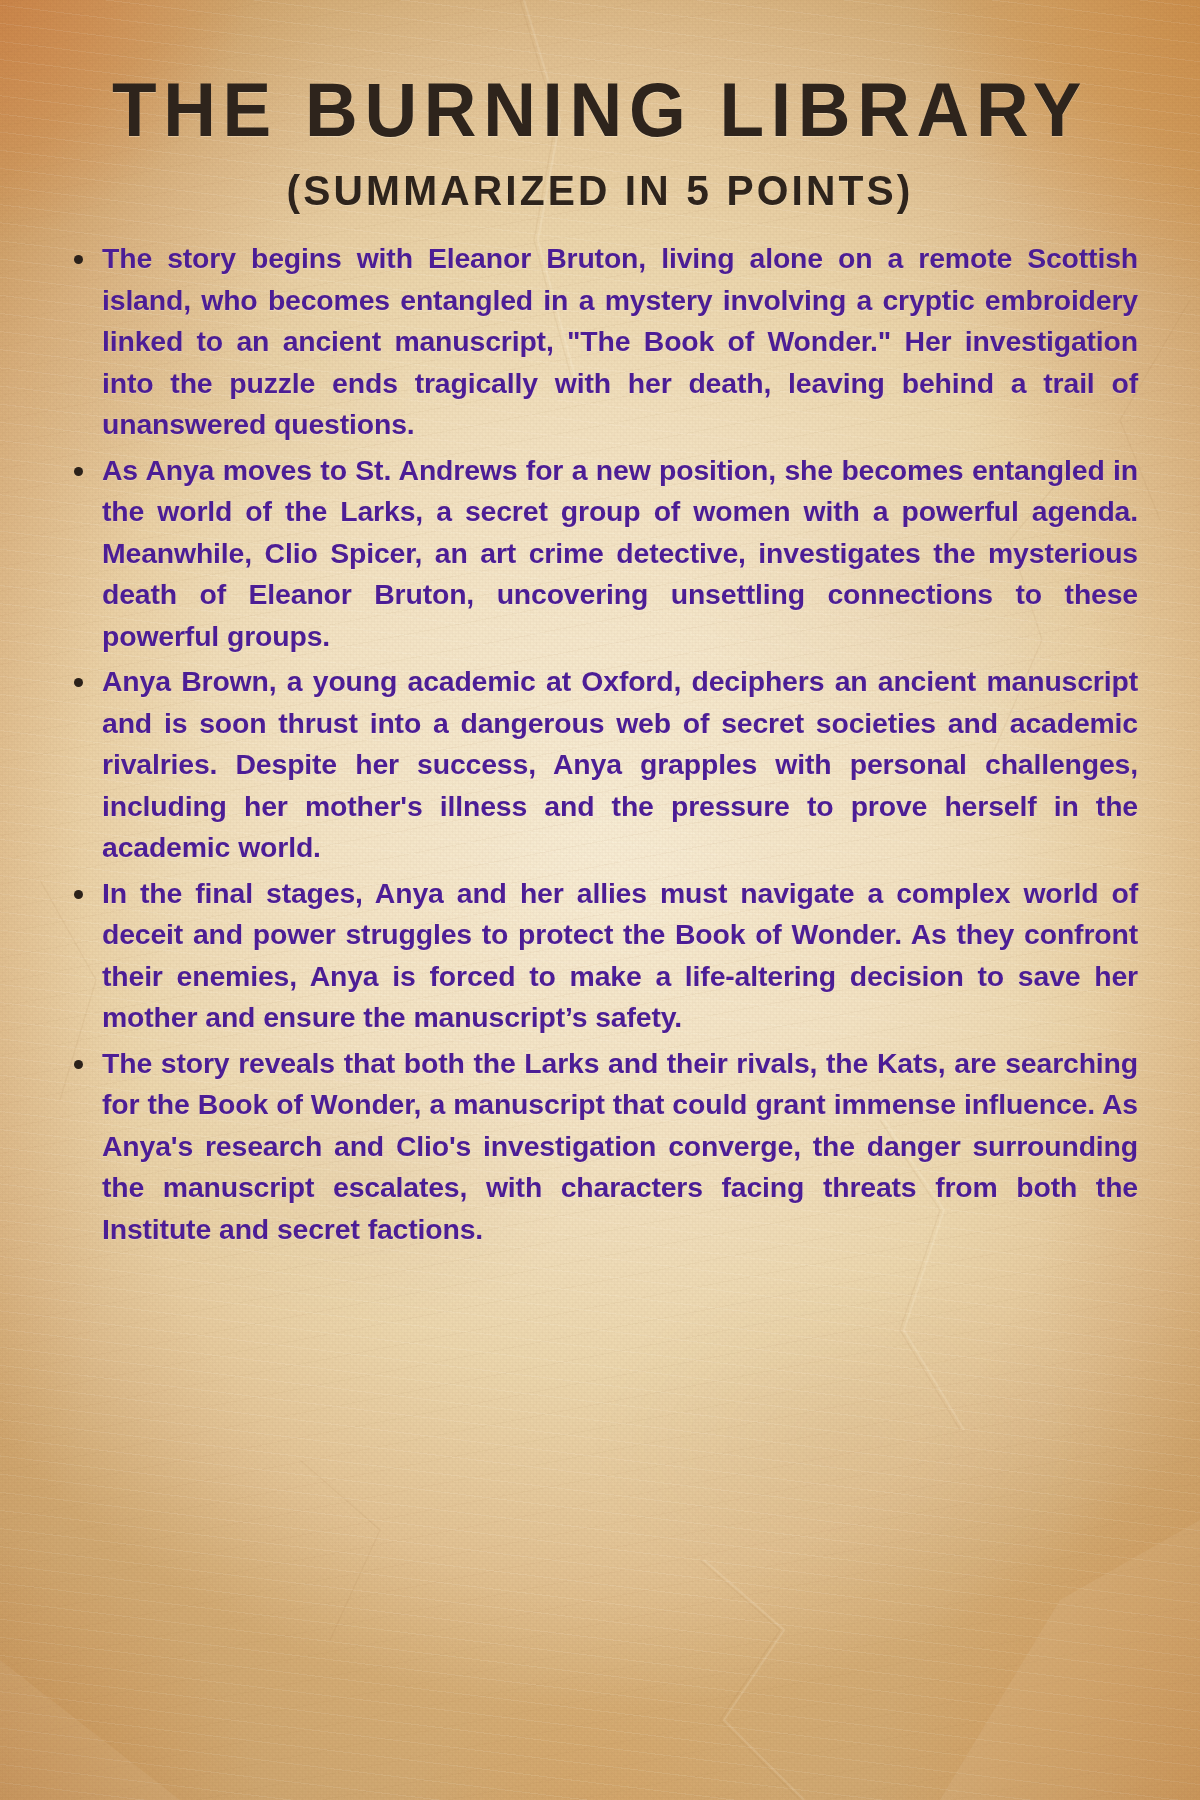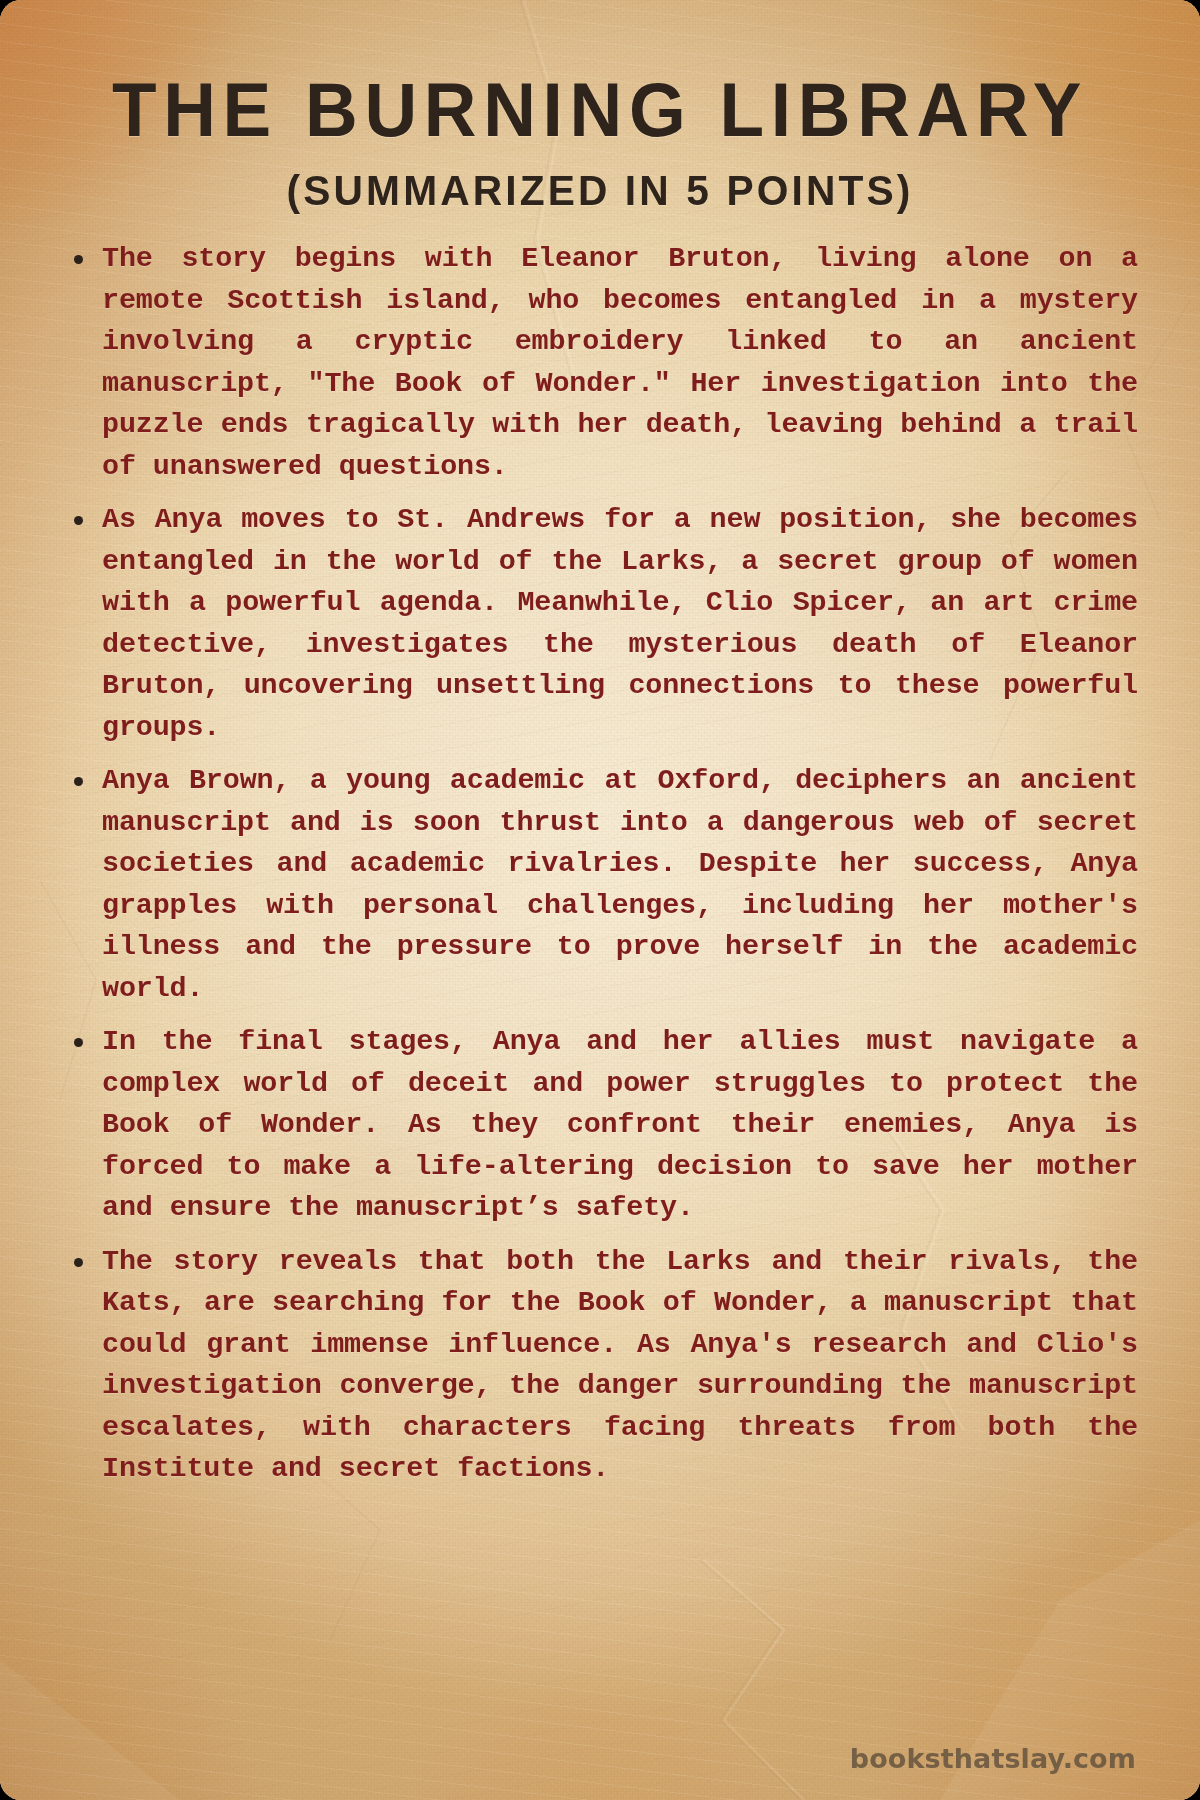--- a/index.html
+++ b/index.html
@@ -14,21 +14,20 @@
   }
 
   #poster {
     position: relative;
     width: 1200px;
     height: 1800px;
     box-sizing: border-box;
     overflow: hidden;
     background-color: #f0dcb8;
     font-family: "DejaVu Sans", sans-serif;
-    border-radius: 21px;
   }
 
   
   .bg-base {
     position: absolute;
     inset: 0;
     background:
       radial-gradient(ellipse 70% 50% at 50% 45%, #f7ecd4 0%, #f3e3c4 38%, #ecd7ae 62%, #e2c293 85%, #d8b179 100%);
   }
   .bg-warm-corners {
@@ -123,27 +122,27 @@
 
   .points {
     list-style: none;
     margin: 26px 0 0 0;
     padding: 0;
   }
 
   .point {
     position: relative;
     padding-left: 40px;
-    margin: 12px 0 2px 0;
-    font-family: Liberation Mono, monospace;
+    margin: 4px 0 2px 0;
+    font-family: Liberation Sans, sans-serif;
     font-weight: 700;
     font-size: 28.4px;
     line-height: 41.5px;
     letter-spacing: -0.15px;
-    color: #7f1d1d;
+    color: #4c1d95;
     text-align: justify;
     text-justify: inter-word;
     word-spacing: 0.2px;
     text-shadow: 0 1px 0 rgba(255,248,230,0.25);
   }
   .point .bullet {
     position: absolute;
     left: 12px;
     top: 17px;
     width: 9px;
@@ -224,15 +223,14 @@
         <span>In the final stages, Anya and her allies must navigate a complex world of deceit and power struggles to protect the Book of Wonder. As they confront their enemies, Anya is forced to make a life-altering decision to save her mother and ensure the manuscript’s safety.</span>
       </li>
       <li class="point">
         <span class="bullet"></span>
         <span>The story reveals that both the Larks and their rivals, the Kats, are searching for the Book of Wonder, a manuscript that could grant immense influence. As Anya's research and Clio's investigation converge, the danger surrounding the manuscript escalates, with characters facing threats from both the Institute and secret factions.</span>
       </li>
     </ul>
 
   </div>
 
-  <div class="watermark">booksthatslay.com</div>
 
 </div>
 
 </body></html>

